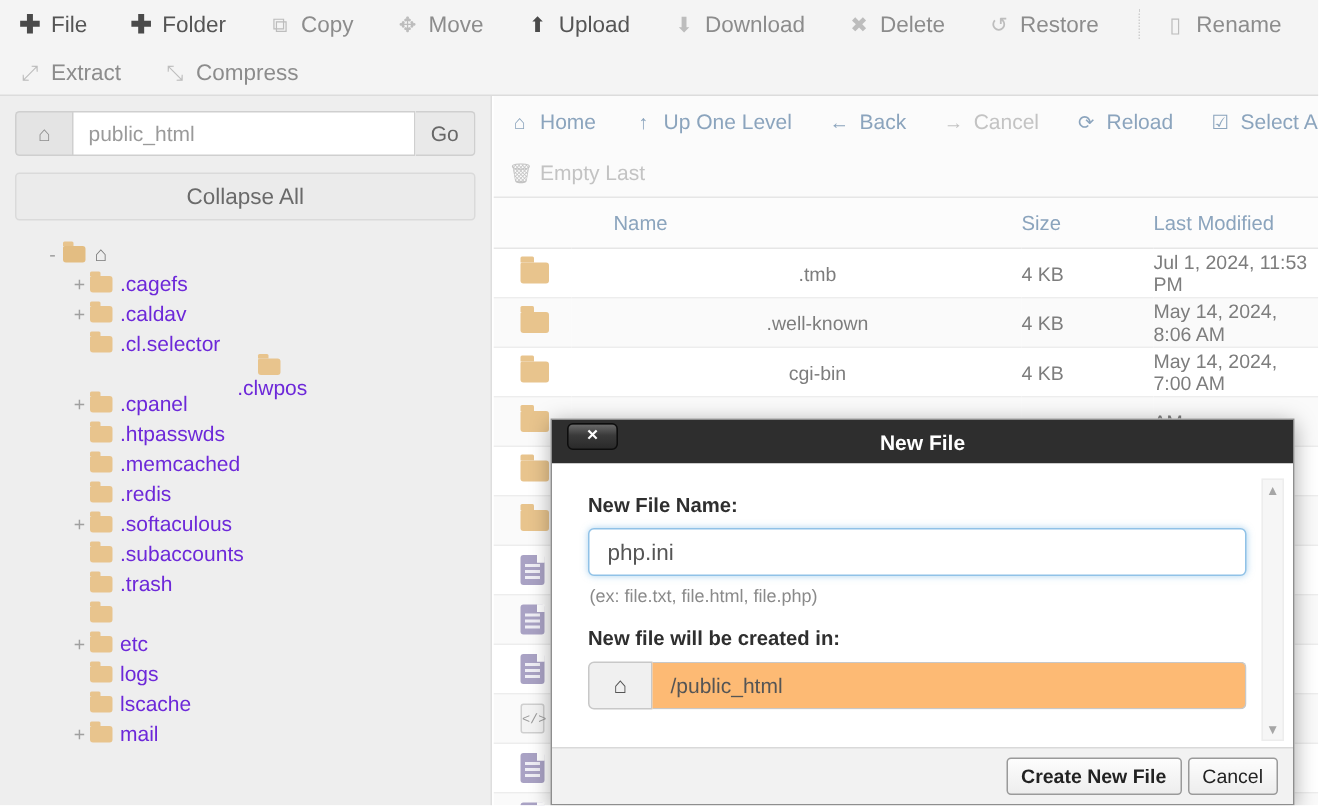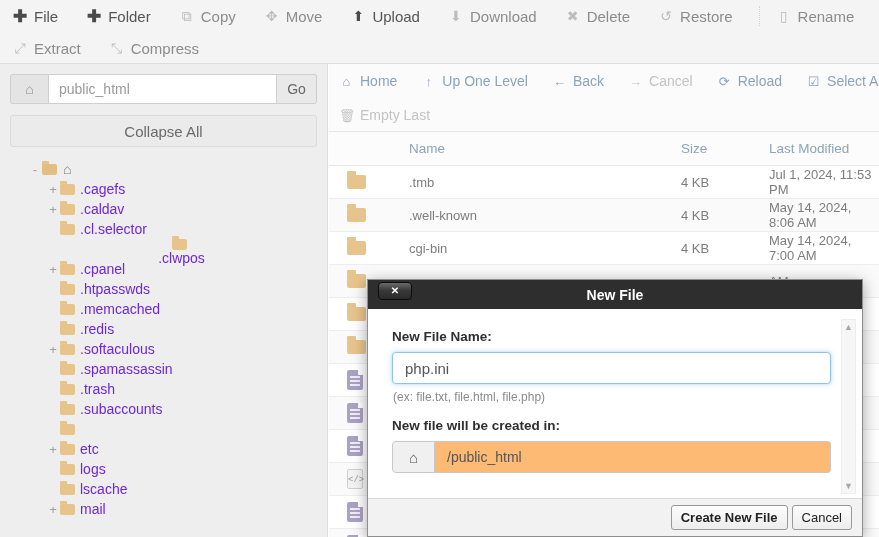--- a/index.html
+++ b/index.html
@@ -109,21 +109,21 @@
   }
   .ftable td {
     font-size: 13px; color:#7d7d7d; padding: 0; height: 33px;
     border-bottom:1px solid #ededed; vertical-align: middle;
   }
   .col-ico { width: 52px; }
   .col-name { width: 300px; }
   .col-size { width: 88px; }
   .col-mod { width: auto; }
   .ftable th.col-name { padding-left: 28px; }
-  .ftable td.col-name { padding-left: 28px; }
+  .ftable td.col-name { padding-left: 28px; text-align: center; }
   .ftable tr:nth-child(even) td { background: #fafafa; }
 
   .ficon { display:block; margin-left: 18px; }
   .ficon.folder {
     width:19px; height:14px; background:#e8c48d; border-radius:1px 2px 2px 2px; position:relative;
   }
   .ficon.folder:before{
     content:""; position:absolute; left:0; top:-4px; width:9px; height:4px;
     background:#e8c48d; border-radius:1px 1px 0 0;
   }
@@ -314,31 +314,26 @@
           <span class="tlabel">.redis</span>
         </div>
         <div class="tnode" style="padding-left: 36px;">
           <span class="tw">+</span>
           <span class="folder-ico"></span>
           <span class="tlabel">.softaculous</span>
         </div>
         <div class="tnode" style="padding-left: 36px;">
           <span class="tw"></span>
           <span class="folder-ico"></span>
-          <span class="tlabel">.spamassassin</span>
+          <span class="tlabel">.subaccounts</span>
         </div>
         <div class="tnode" style="padding-left: 36px;">
           <span class="tw"></span>
           <span class="folder-ico"></span>
           <span class="tlabel">.trash</span>
-        </div>
-        <div class="tnode" style="padding-left: 36px;">
-          <span class="tw"></span>
-          <span class="folder-ico"></span>
-          <span class="tlabel">.subaccounts</span>
         </div>
         <div class="tnode" style="padding-left: 36px;">
           <span class="tw"></span>
           <span class="folder-ico"></span>
           <span class="tlabel"></span>
         </div>
         <div class="tnode" style="padding-left: 36px;">
           <span class="tw">+</span>
           <span class="folder-ico"></span>
           <span class="tlabel">etc</span>

